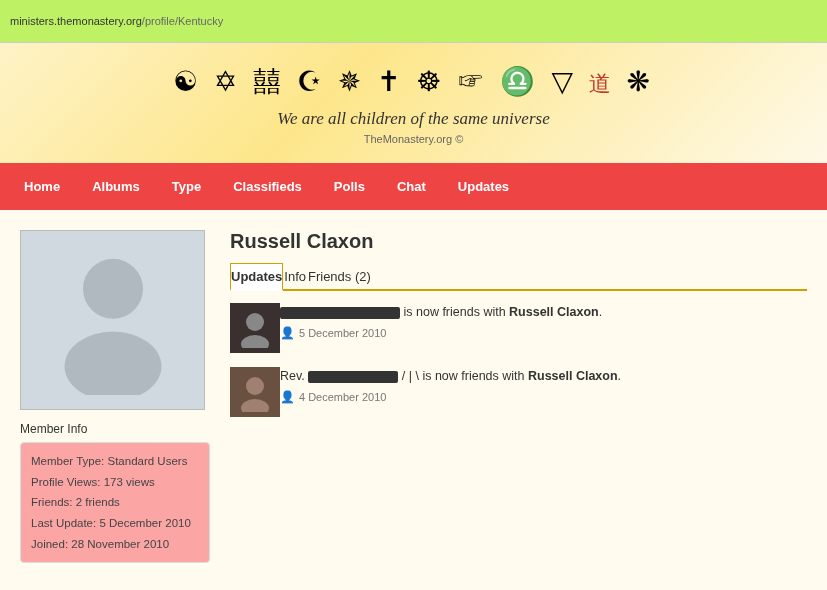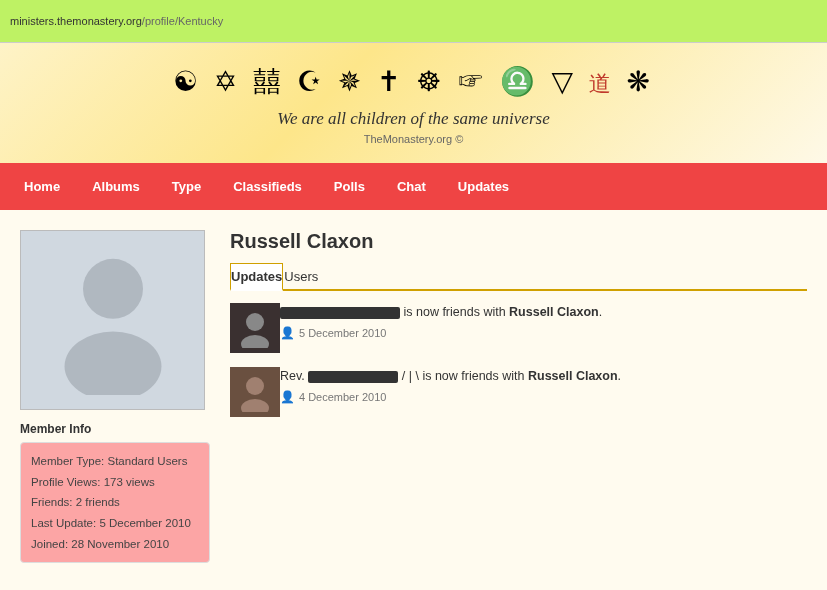--- a/index.html
+++ b/index.html
@@ -84,21 +84,21 @@
       width: 120px;
       height: 150px;
       fill: #b0b8c0;
     }
 
     .member-info-box {
       margin-top: 12px;
     }
     .member-info-box h3 {
       font-size: 12px;
-      font-weight: bold;
+      font-weight: normal;
       margin-bottom: 6px;
       color: #333;
     }
     .member-info-box .info-card {
       background: #fca5a5;
       border: 1px solid #ddd;
       border-radius: 4px;
       padding: 8px 10px;
       font-size: 11.5px;
       color: #444;
@@ -246,21 +246,22 @@
         </div>
       </div>
     </div>
   </div>
 
   <div class="right-col">
     <h1 class="profile-name">Russell Claxon</h1>
 
     <div class="tabs">
       <a class="tab active" href="#">Updates</a>
-      <a class="tab" href="#">Users</a>
+      <a class="tab" href="#">Info</a>
+      <a class="tab" href="#">Friends (2)</a>
     </div>
 
     <div class="activity-feed">
 
       <div class="activity-item">
         <div class="activity-avatar dark" style="background: #3a3030; display:flex; align-items:center; justify-content:center;">
           <svg width="40" height="40" viewBox="0 0 40 40">
             <circle cx="20" cy="14" r="9" fill="#888"></circle>
             <ellipse cx="20" cy="36" rx="14" ry="9" fill="#888"></ellipse>
           </svg>

